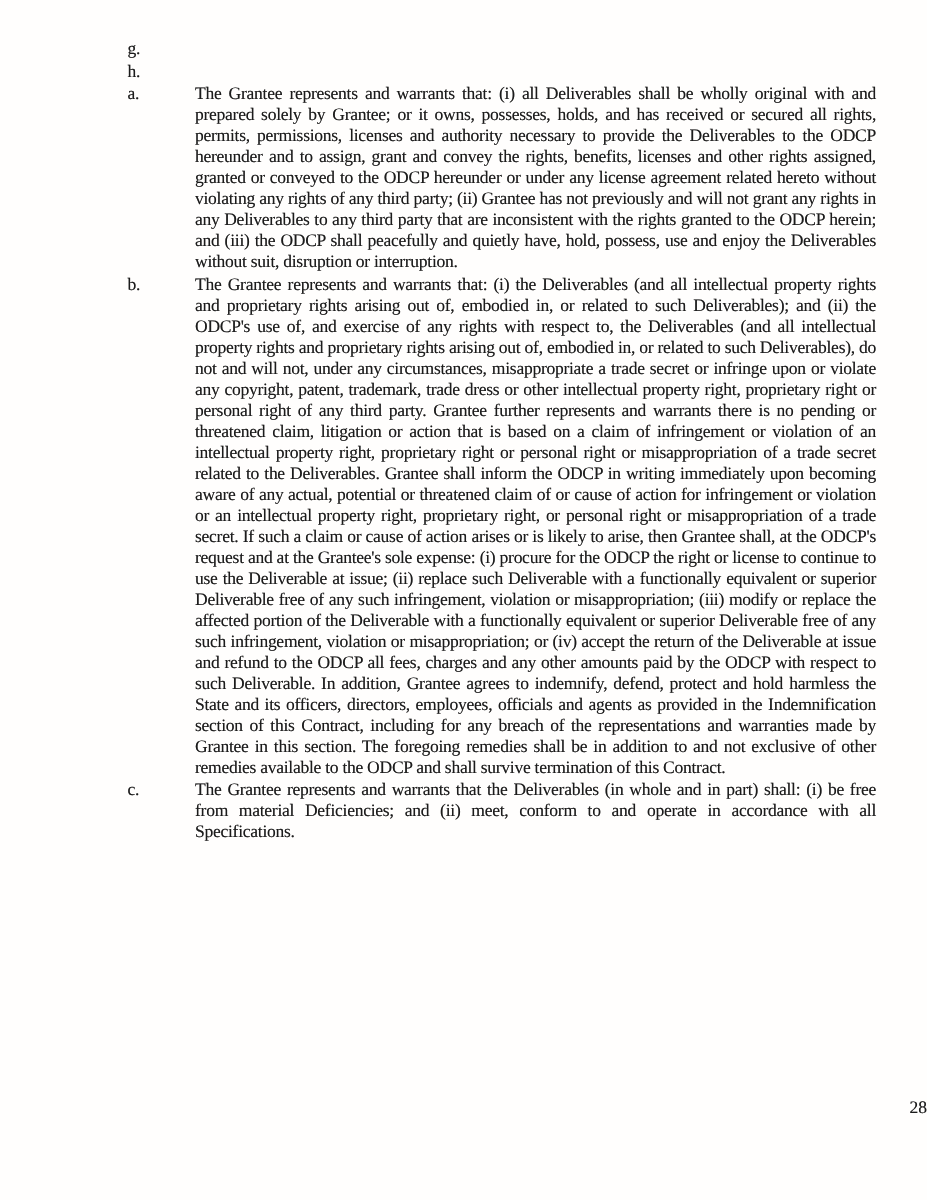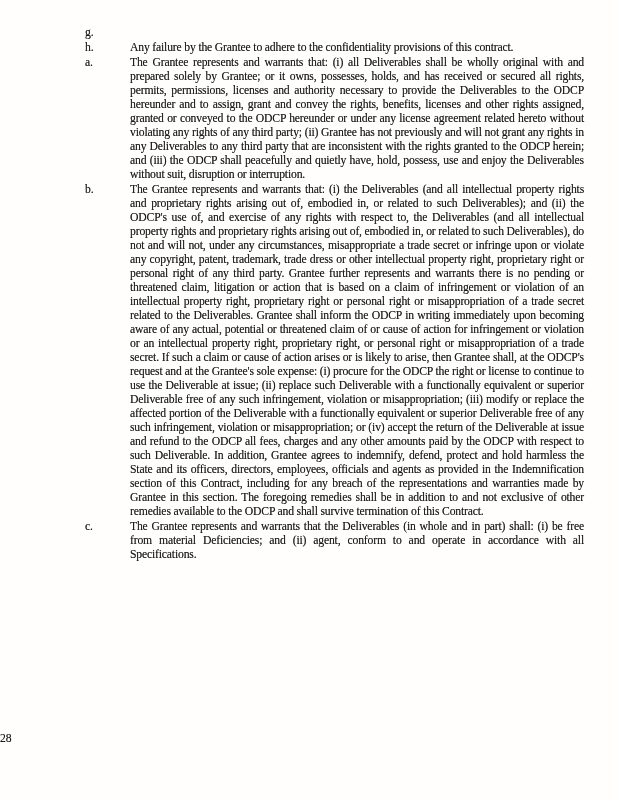--- a/index.html
+++ b/index.html
@@ -43,58 +43,57 @@
   .heading {
     font-weight: bold;
     letter-spacing: 0;
     margin: 14px 0 3px 0;
   }
   .footer {
     position: absolute;
     left: 0;
     top: 732px;
     width: 100%;
-    text-align: left;
+    text-align: right;
     font-size: 11.7px;
     text-shadow: 0 0 0.4px rgba(25,25,25,0.55);
   }
 </style>
 </head>
 <body>
 
 <div class="page">
   <div class="doc">
 
     <div class="clause-list">
 
         <div class="item">
           <div class="item-label">g.</div>
         </div>
 
         <div class="item">
           <div class="item-label">h.</div>
-          <div class="item-text">Any failure by the Grantee to adhere to the confidentiality provisions of this contract.</div>
         </div>
       </div>
 
 
     <div class="clause-list">
 
         <div class="item">
           <div class="item-label">a.</div>
           <div class="item-text">The Grantee represents and warrants that: (i) all Deliverables shall be wholly original with and prepared solely by Grantee; or it owns, possesses, holds, and has received or secured all rights, permits, permissions, licenses and authority necessary to provide the Deliverables to the ODCP hereunder and to assign, grant and convey the rights, benefits, licenses and other rights assigned, granted or conveyed to the ODCP hereunder or under any license agreement related hereto without violating any rights of any third party; (ii) Grantee has not previously and will not grant any rights in any Deliverables to any third party that are inconsistent with the rights granted to the ODCP herein; and (iii) the ODCP shall peacefully and quietly have, hold, possess, use and enjoy the Deliverables without suit, disruption or interruption.</div>
         </div>
 
         <div class="item">
           <div class="item-label">b.</div>
           <div class="item-text">The Grantee represents and warrants that: (i) the Deliverables (and all intellectual property rights and proprietary rights arising out of, embodied in, or related to such Deliverables); and (ii) the ODCP's use of, and exercise of any rights with respect to, the Deliverables (and all intellectual property rights and proprietary rights arising out of, embodied in, or related to such Deliverables), do not and will not, under any circumstances, misappropriate a trade secret or infringe upon or violate any copyright, patent, trademark, trade dress or other intellectual property right, proprietary right or personal right of any third party. Grantee further represents and warrants there is no pending or threatened claim, litigation or action that is based on a claim of infringement or violation of an intellectual property right, proprietary right or personal right or misappropriation of a trade secret related to the Deliverables. Grantee shall inform the ODCP in writing immediately upon becoming aware of any actual, potential or threatened claim of or cause of action for infringement or violation or an intellectual property right, proprietary right, or personal right or misappropriation of a trade secret. If such a claim or cause of action arises or is likely to arise, then Grantee shall, at the ODCP's request and at the Grantee's sole expense: (i) procure for the ODCP the right or license to continue to use the Deliverable at issue; (ii) replace such Deliverable with a functionally equivalent or superior Deliverable free of any such infringement, violation or misappropriation; (iii) modify or replace the affected portion of the Deliverable with a functionally equivalent or superior Deliverable free of any such infringement, violation or misappropriation; or (iv) accept the return of the Deliverable at issue and refund to the ODCP all fees, charges and any other amounts paid by the ODCP with respect to such Deliverable. In addition, Grantee agrees to indemnify, defend, protect and hold harmless the State and its officers, directors, employees, officials and agents as provided in the Indemnification section of this Contract, including for any breach of the representations and warranties made by Grantee in this section. The foregoing remedies shall be in addition to and not exclusive of other remedies available to the ODCP and shall survive termination of this Contract.</div>
         </div>
 
         <div class="item">
           <div class="item-label">c.</div>
-          <div class="item-text">The Grantee represents and warrants that the Deliverables (in whole and in part) shall: (i) be free from material Deficiencies; and (ii) agent, conform to and operate in accordance with all Specifications.</div>
+          <div class="item-text">The Grantee represents and warrants that the Deliverables (in whole and in part) shall: (i) be free from material Deficiencies; and (ii) meet, conform to and operate in accordance with all Specifications.</div>
         </div>
       </div>
 
   </div>
 
   <div class="footer">28</div>
 </div>
 
 </body></html>

